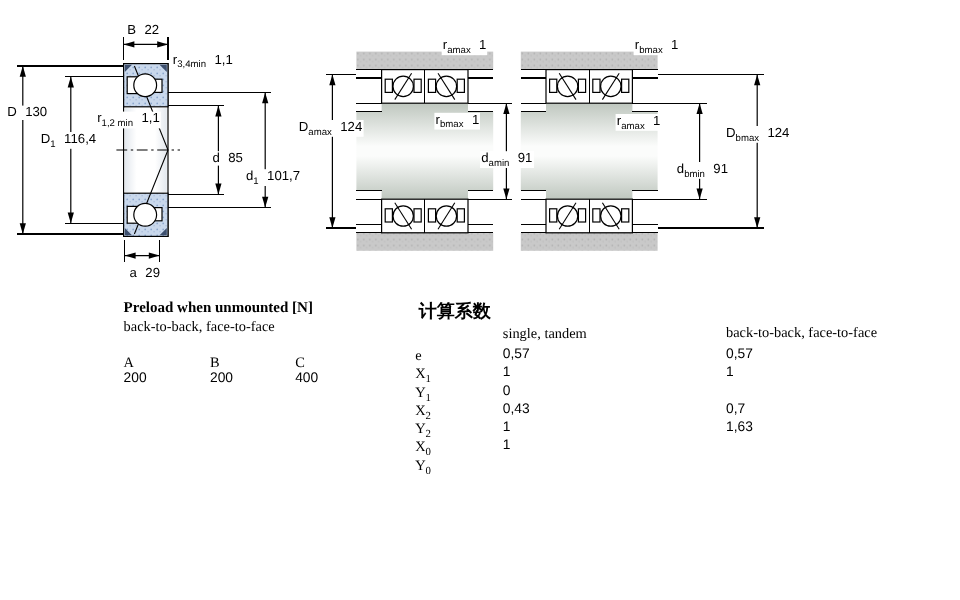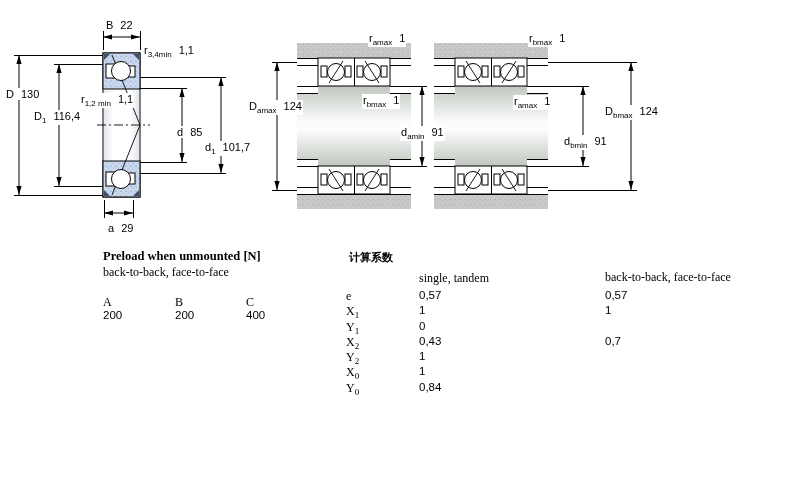--- a/index.html
+++ b/index.html
@@ -15,21 +15,21 @@
        line-height:12px;padding:0 1px;}
   .lbl sub{font-size:8px;line-height:8px;}
   .lbl .val{margin-left:7px;}
   #preload-title{position:absolute;left:103px;top:249px;font:bold 12.5px "Liberation Serif",serif;}
   #preload-sub{position:absolute;left:103px;top:265px;font:12px "Liberation Serif",serif;}
   .prow{position:absolute;left:103px;display:grid;grid-template-columns:72px 71px 70px;}
   #preload-head{top:295px;font:12px "Liberation Serif",serif;}
   #preload-vals{top:309px;font:11.5px "Liberation Sans",sans-serif;}
 
   
-  #factors-title{position:absolute;left:349px;top:250px;font-weight:bold;font-size:11px;
+  #factors-title{position:absolute;left:349px;top:250px;font-weight:bold;font-size:15px;
                  font-family:"Liberation Sans","DejaVu Sans",sans-serif;}
   #factors-h1{position:absolute;left:419px;top:271px;font:12px "Liberation Serif",serif;}
   #factors-h2{position:absolute;left:605px;top:270px;font:12px "Liberation Serif",serif;}
   #factors-rows{position:absolute;left:346px;top:289px;}
   .frow{display:grid;grid-template-columns:73px 186px 130px;height:15.3px;}
   .fsym{font:12px "Liberation Serif",serif;}
   .fsym sub{font-size:9px;}
   .fval{font:11.5px "Liberation Sans",sans-serif;}
 </style>
 </head>
@@ -233,24 +233,24 @@
       <span class="fval">0</span>
     </div>
     <div class="frow">
       <span class="fsym"><span>X</span><sub>2</sub></span>
       <span class="fval">0,43</span>
       <span class="fval">0,7</span>
     </div>
     <div class="frow">
       <span class="fsym"><span>Y</span><sub>2</sub></span>
       <span class="fval">1</span>
+      <span class="fval">1,63</span>
     </div>
     <div class="frow">
       <span class="fsym"><span>X</span><sub>0</sub></span>
       <span class="fval">1</span>
     </div>
     <div class="frow">
       <span class="fsym"><span>Y</span><sub>0</sub></span>
-      <span class="fval">0,84</span>
     </div>
   </div>
 
 </div>
 
 </body></html>

